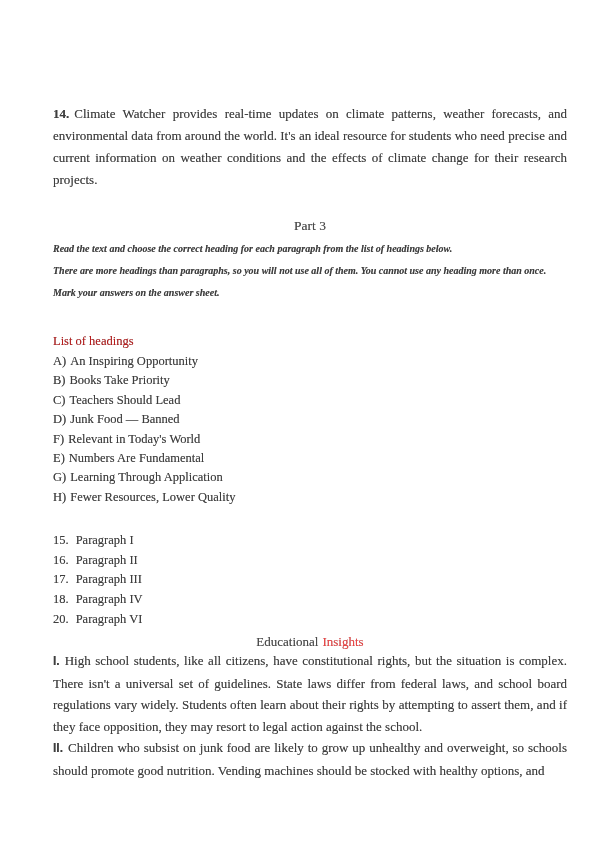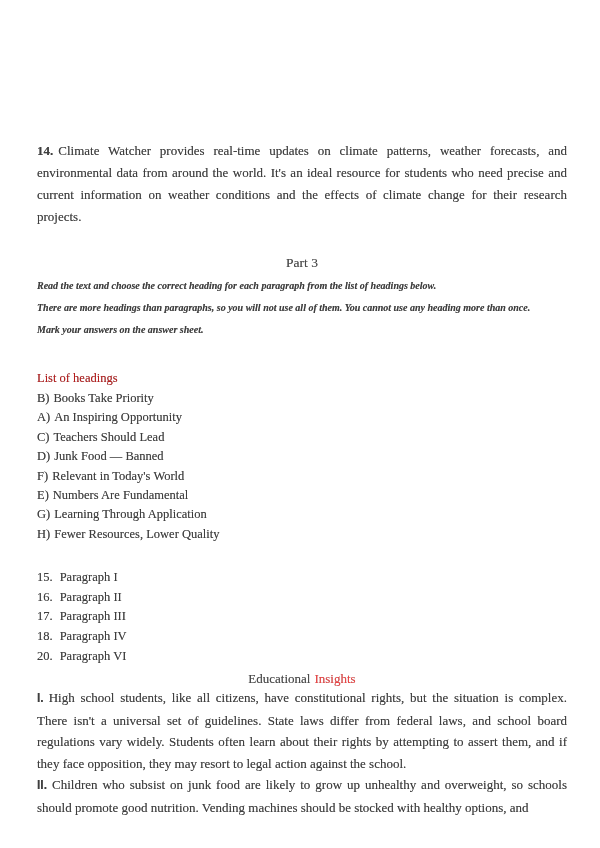--- a/index.html
+++ b/index.html
@@ -11,22 +11,21 @@
     position: relative;
     width: 600px;
     height: 848px;
     background: #ffffff;
     font-family: "Liberation Serif", serif;
     color: #3e3e3e;
     overflow: hidden;
     text-shadow: 0 0 0.6px rgba(70,70,70,0.55); 
   }
   .content {
-    padding: 103px 33px 0 37px;
-    margin-top: 37px;
+    padding: 103px 33px 0 53px;
   }
   p { margin: 0; }
 
   .q14 {
     font-size: 13px;
     line-height: 22px;
     text-align: justify;
   }
   .marker-bold {
     font-weight: bold;
@@ -107,22 +106,22 @@
 
     <div class="instructions">
       <p>Read the text and choose the correct heading for each paragraph from the list of headings below.</p>
       <p>There are more headings than paragraphs, so you will not use all of them. You cannot use any heading more than once.</p>
       <p>Mark your answers on the answer sheet.</p>
     </div>
 
     <div class="list-label">List of headings</div>
 
     <div class="headings-list">
+      <p><span class="h-letter">A)</span><span>An Inspiring Opportunity</span></p>
       <p><span class="h-letter">B)</span><span>Books Take Priority</span></p>
-      <p><span class="h-letter">A)</span><span>An Inspiring Opportunity</span></p>
       <p><span class="h-letter">C)</span><span>Teachers Should Lead</span></p>
       <p><span class="h-letter">D)</span><span>Junk Food — Banned</span></p>
       <p><span class="h-letter">F)</span><span>Relevant in Today's World</span></p>
       <p><span class="h-letter">E)</span><span>Numbers Are Fundamental</span></p>
       <p><span class="h-letter">G)</span><span>Learning Through Application</span></p>
       <p><span class="h-letter">H)</span><span>Fewer Resources, Lower Quality</span></p>
     </div>
 
     <div class="numbered-list">
       <p><span class="n-num">15.</span><span>Paragraph I</span></p>

